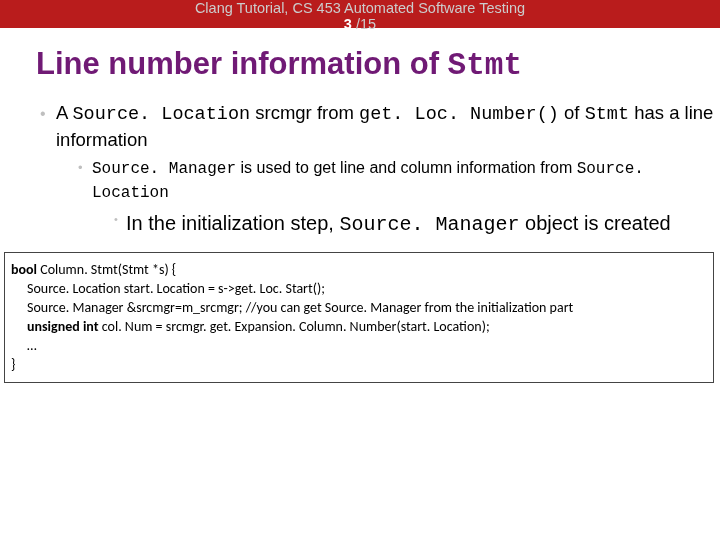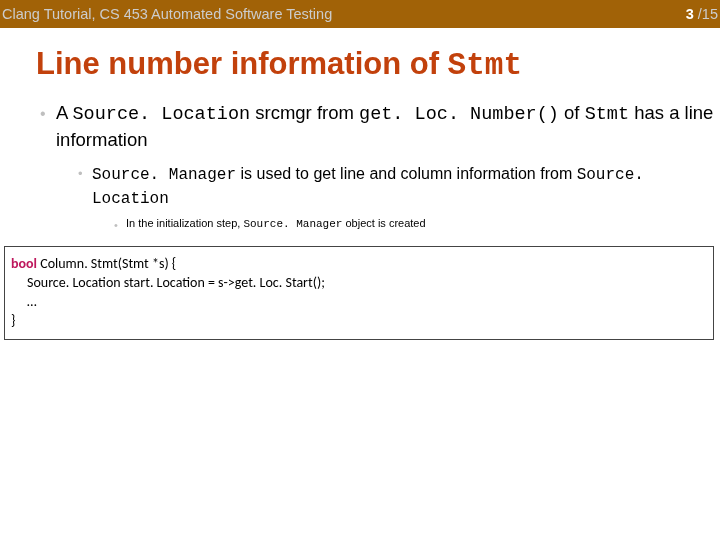--- a/index.html
+++ b/index.html
@@ -1,34 +1,34 @@
 <!DOCTYPE html>
 <html><head>
 <meta charset="utf-8">
 <style>
   * { margin:0; padding:0; box-sizing:border-box; }
   html,body { width:720px; height:540px; font-family:Arial,Helvetica,sans-serif; background:#fff; overflow:hidden; }
-  .header { background:#a16207; color:#ccc; height:28px; display:flex; align-items:center; justify-content:space-between; padding:0 2px; font-size:14.5px; }
+  .header { background:#b91c1c; color:#ccc; height:28px; display:flex; align-items:center; justify-content:space-between; padding:0 12px; font-size:14.5px;flex-direction:column; }
   .header .page b { color:#fff; font-weight:bold; }
-  .title { color:#c2410c; font-size:31px; margin:18px 0 18px 36px; font-family:Arial,sans-serif; }
+  .title { color:#701a75; font-size:31px; margin:18px 0 18px 36px; font-family:Arial,sans-serif; }
   .title .mono { font-family:"Courier New",monospace; }
   ul.lvl1 { list-style:none; margin-left:40px; }
   ul.lvl1 > li { position:relative; padding-left:16px; font-size:18.5px; line-height:1.35; margin-bottom:10px; }
   ul.lvl1 > li::before { content:"•"; position:absolute; left:0; top:2px; color:#bfbfbf; font-size:16px; }
-  ul.lvl2 { list-style:none; margin-left:22px; margin-top:10px; }
+  ul.lvl2 { list-style:none; margin-left:22px; margin-top:4px; }
   ul.lvl2 > li { position:relative; padding-left:14px; font-size:16px; line-height:1.35; margin-bottom:6px; }
   ul.lvl2 > li::before { content:"•"; position:absolute; left:0; top:2px; color:#bfbfbf; font-size:13px; }
   ul.lvl3 { list-style:none; margin-left:22px; margin-top:6px; }
-  ul.lvl3 > li { position:relative; padding-left:12px; font-size:11px; line-height:1.35; margin-bottom:4px; }
+  ul.lvl3 > li { position:relative; padding-left:12px; font-size:20px; line-height:1.35; margin-bottom:4px; }
   ul.lvl3 > li::before { content:"•"; position:absolute; left:0; top:2px; color:#bfbfbf; font-size:11px; }
   .mono { font-family:"Courier New",monospace; }
   .codebox { border:1px solid #444; margin:14px 6px 0 4px; padding:8px 10px 8px 6px; font-size:14px; line-height:1.35; font-family:"Calibri",Arial,sans-serif; }
   .codebox .line { white-space:pre; }
   .indent { padding-left:16px; display:inline-block;text-align:right; }
-  .kw { color:#be185d; font-weight:bold; }
+  .kw { color:#000000; font-weight:bold; }
 </style>
 </head>
 <body>
 
 <div class="header">
   <span>Clang Tutorial, CS 453 Automated Software Testing</span>
   <span class="page"><b>3</b><span> /</span><span>15</span></span>
 </div>
 
 <h1 class="title"><span>Line number information of </span><span class="mono">Stmt</span></h1>
@@ -43,15 +43,17 @@
           <li><span>In the initialization step, </span><span class="mono">Source. Manager</span><span> object is created</span></li>
         </ul>
       </li>
     </ul>
   </li>
 </ul>
 
 <div class="codebox">
   <div class="line"><span class="kw">bool</span><span> Column. Stmt(Stmt *s) {</span></div>
   <div class="line"><span class="indent">Source. Location start. Location = s-&gt;get. Loc. Start();</span></div>
+  <div class="line"><span class="indent">Source. Manager &amp;srcmgr=m_srcmgr; //you can get Source. Manager from the initialization part</span></div>
+  <div class="line"><span class="indent"><span class="kw">unsigned int</span><span> col. Num = srcmgr. get. Expansion. Column. Number(start. Location);</span></span></div>
   <div class="line"><span class="indent">…</span></div>
   <div class="line"><span>}</span></div>
 </div>
 
 </body></html>

